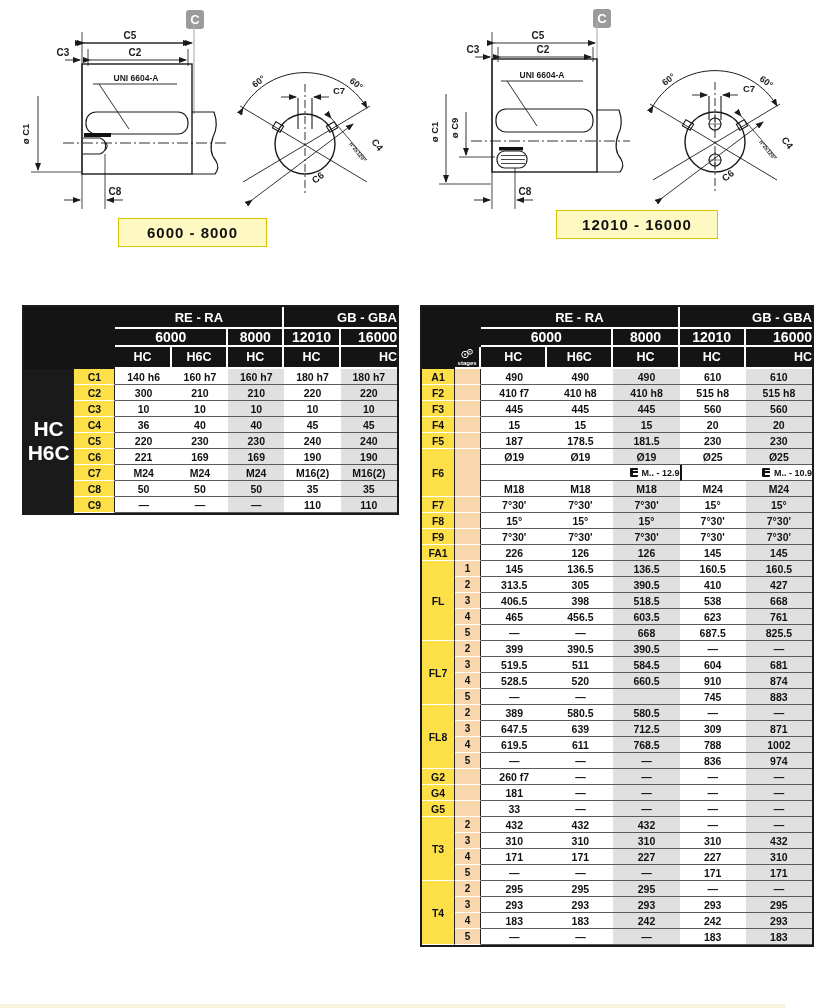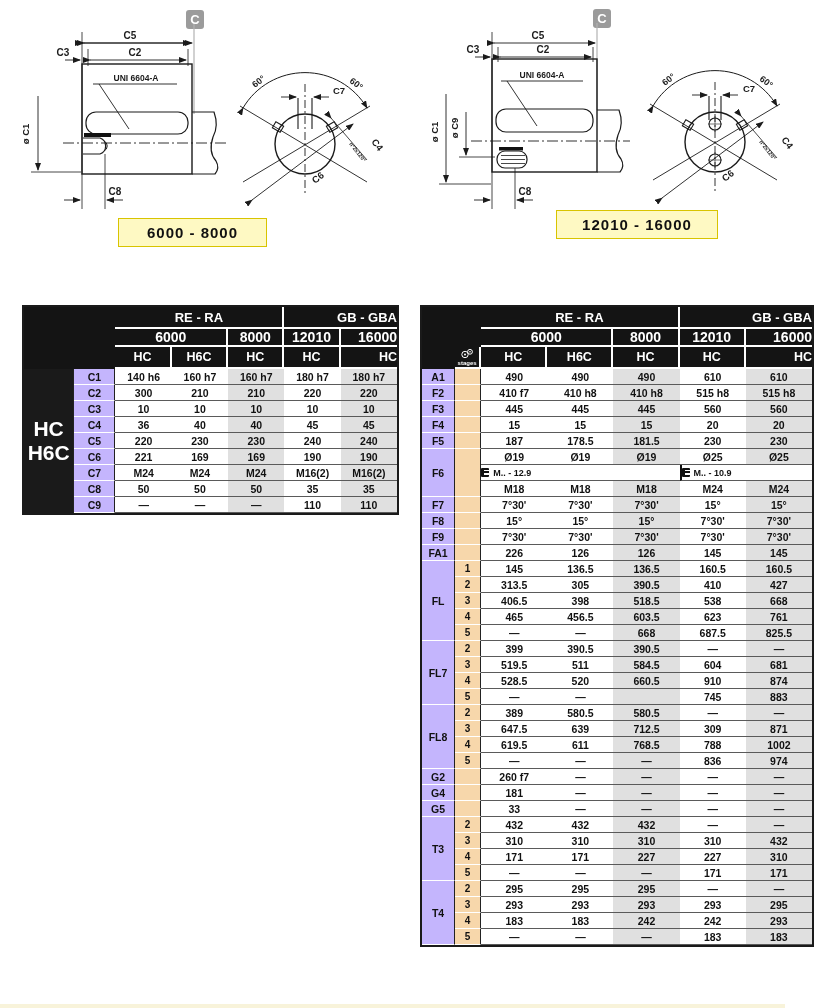--- a/index.html
+++ b/index.html
@@ -27,34 +27,34 @@
     background:#141414;color:#fff;font-weight:bold;text-align:center;
     border-right:2px solid #fff;border-bottom:2px solid #fff;
   }
   thead th.last{border-right:none;text-align:right;}
   thead th.blank{border-right-color:#141414;border-bottom-color:#141414;}
   th.grp{font-size:13px;height:22px;}
   th.size{font-size:14px;height:17px;}
   th.typ{font-size:12.5px;height:22px;}
   th.stagecol{font-size:6px;line-height:6px;}
   tbody th.rlabel{
-    background:#c4b5fd;color:#111;font-size:10.5px;font-weight:bold;text-align:center;
+    background:#fde047;color:#111;font-size:10.5px;font-weight:bold;text-align:center;
     border-bottom:1px solid #fff;border-right:1.5px solid #222;height:16px;
   }
   tbody td.stage{
     background:#f7d7ab;font-size:10px;font-weight:bold;text-align:center;
     border-bottom:1px solid #fff;border-right:1.5px solid #222;height:16px;
   }
   tbody td.val{
     background:#fff;font-size:10.5px;font-weight:bold;text-align:center;
     border-bottom:1px solid #5a5a5a;height:16px;
   }
   tbody td.alt{background:#e0e0e0;}
   tbody td.classcell{
-    background:#fff;font-size:9px;font-weight:bold;text-align:left;
+    background:#fff;font-size:9px;font-weight:bold;text-align:right;
     border-bottom:1px solid #5a5a5a;height:16px;
   }
   tbody td.classcell.div{border-left:2px solid #111;margin-left:12px;}
   th.sidebox{
     background:#1a1a1a;color:#fff;font-size:21px;font-weight:bold;text-align:center;
     line-height:24px;border-right:1.5px solid #222;
   }
   .bolt-ic{
     display:inline-block;width:8px;height:9px;background:#111;vertical-align:-1px;
     margin-right:4px;position:relative;border-radius:1px;

